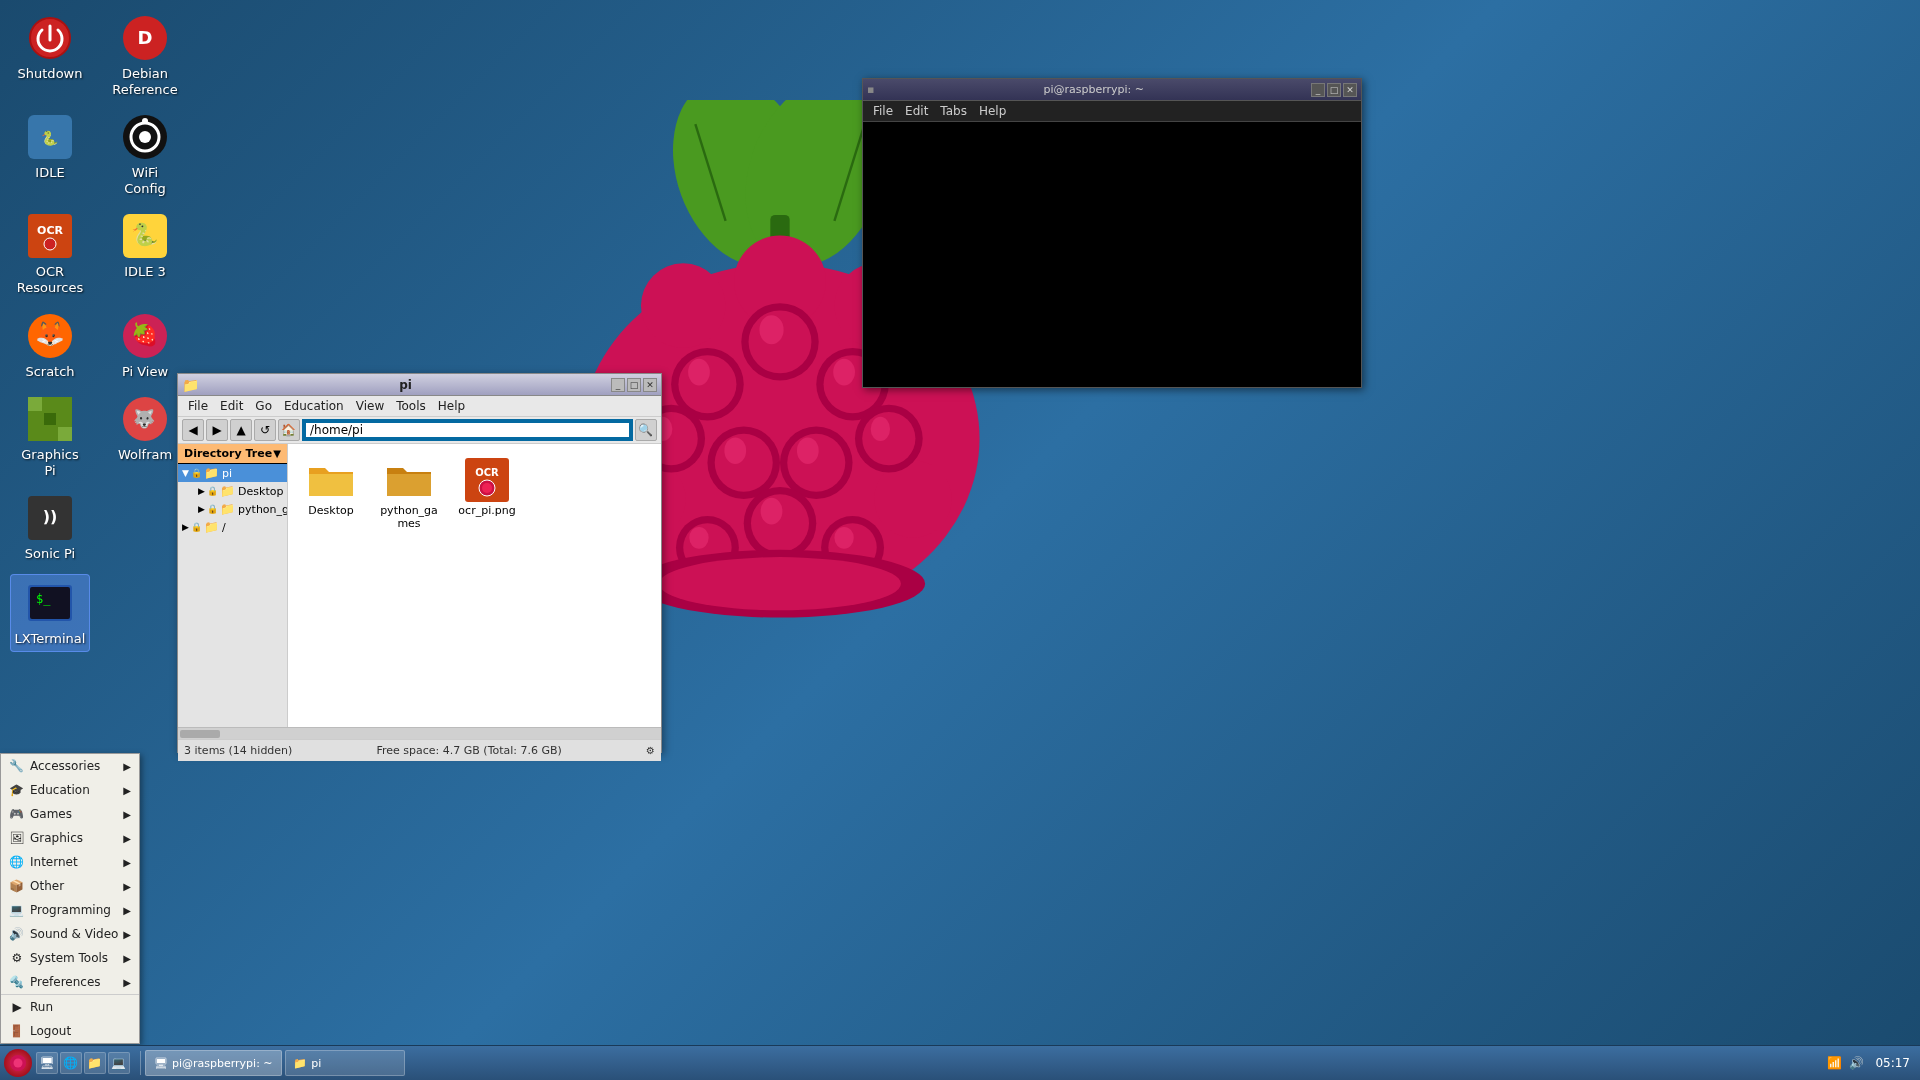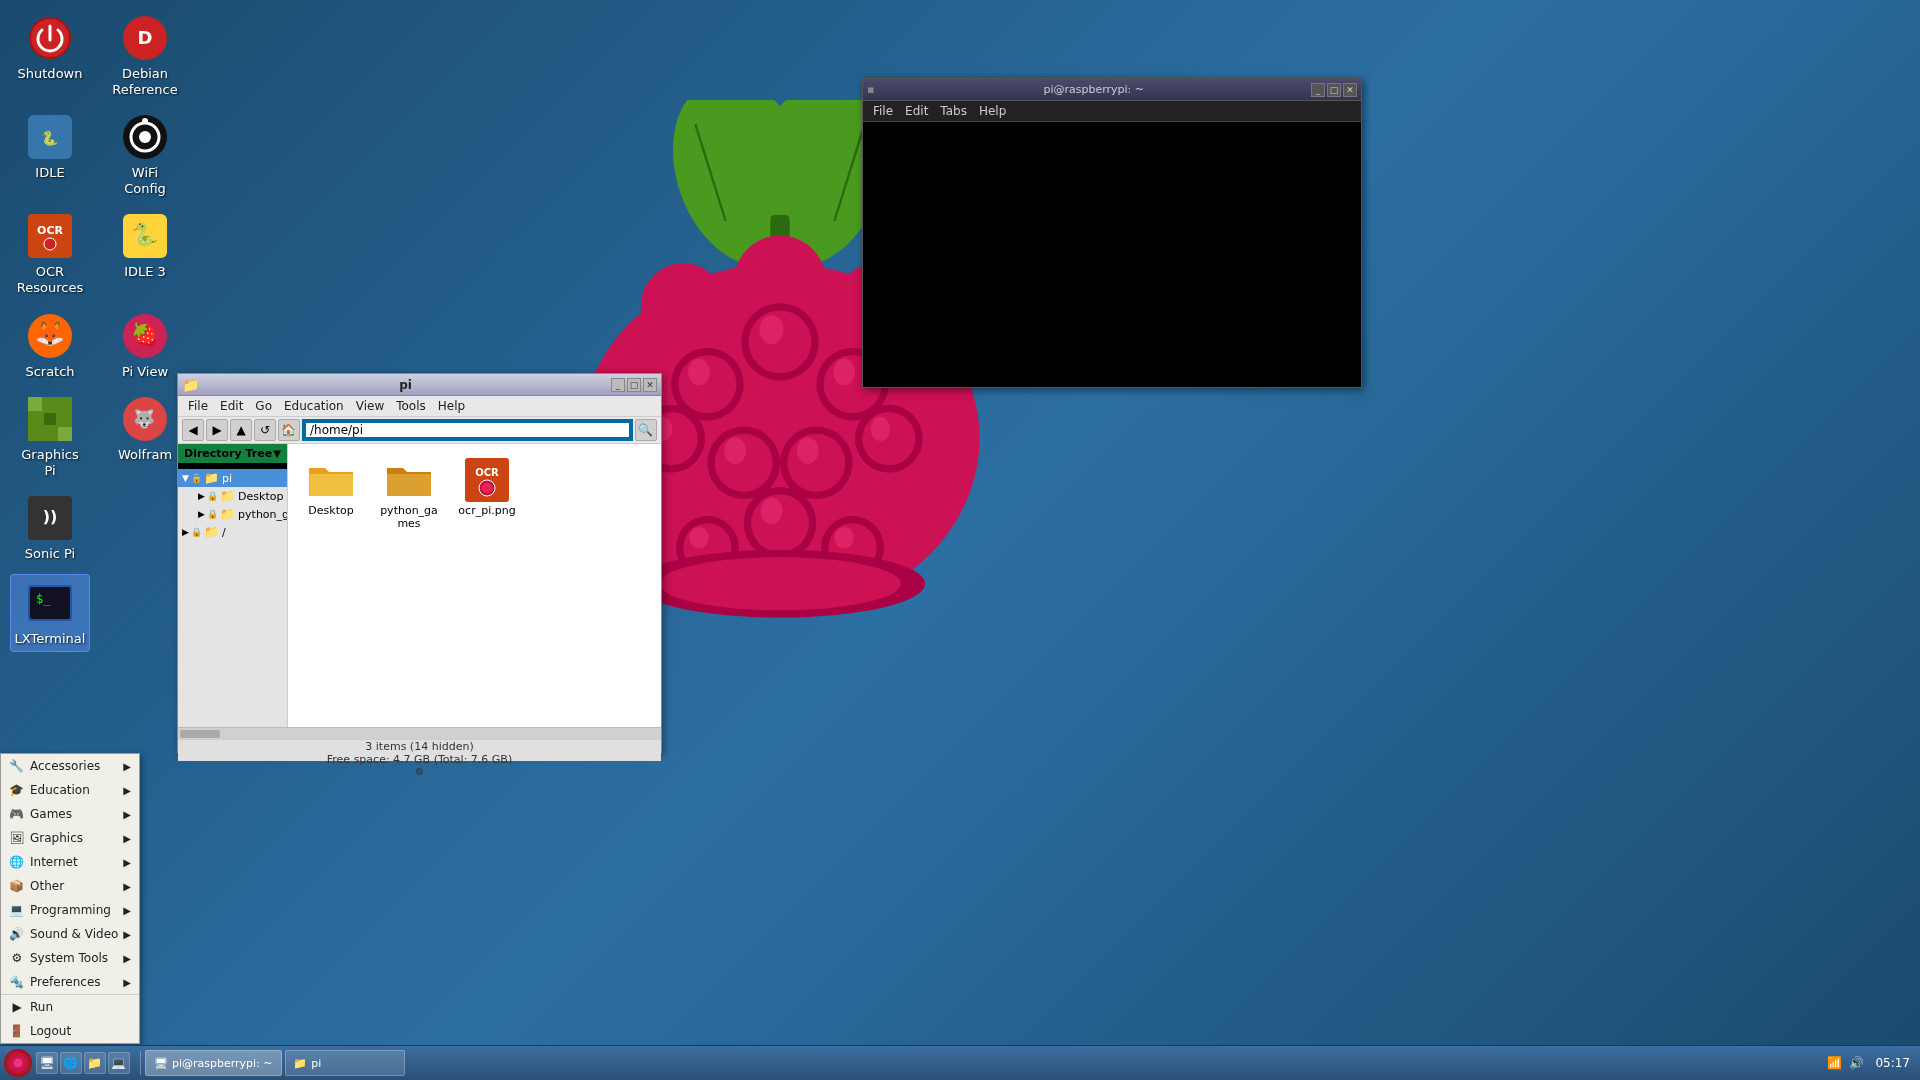--- a/index.html
+++ b/index.html
@@ -244,22 +244,22 @@
       width: 110px;
       background: #e4e4e4;
       border-right: 1px solid #ccc;
       overflow-y: auto;
     }
     .fm-sidebar-header {
       display: flex;
       align-items: center;
       justify-content: space-between;
       padding: 3px 6px;
-      background: #15803d;
-      border-bottom: 6px solid #000000;
+      background: #fdba74;
+      border-bottom: 1px solid #000000;
       font-size: 11px;
       font-weight: bold;
     }
     .fm-sidebar-header .dropdown-arrow {
       font-size: 10px;
       cursor: pointer;
     }
     .fm-tree-item {
       display: flex;
       align-items: center;
@@ -322,21 +322,20 @@
     .fm-statusbar {
       height: 22px;
       background: #e0e0e0;
       border-top: 1px solid #ccc;
       display: flex;
       align-items: center;
       padding: 0 6px;
       font-size: 11px;
       color: #333;
       justify-content: space-between;
-      flex-direction: column;
     }
     .fm-scrollbar-h {
       height: 12px;
       background: #d0d0d0;
       border-top: 1px solid #bbb;
       display: flex;
       align-items: center;
       padding: 0 2px;
     }
     .fm-scrollbar-thumb {

